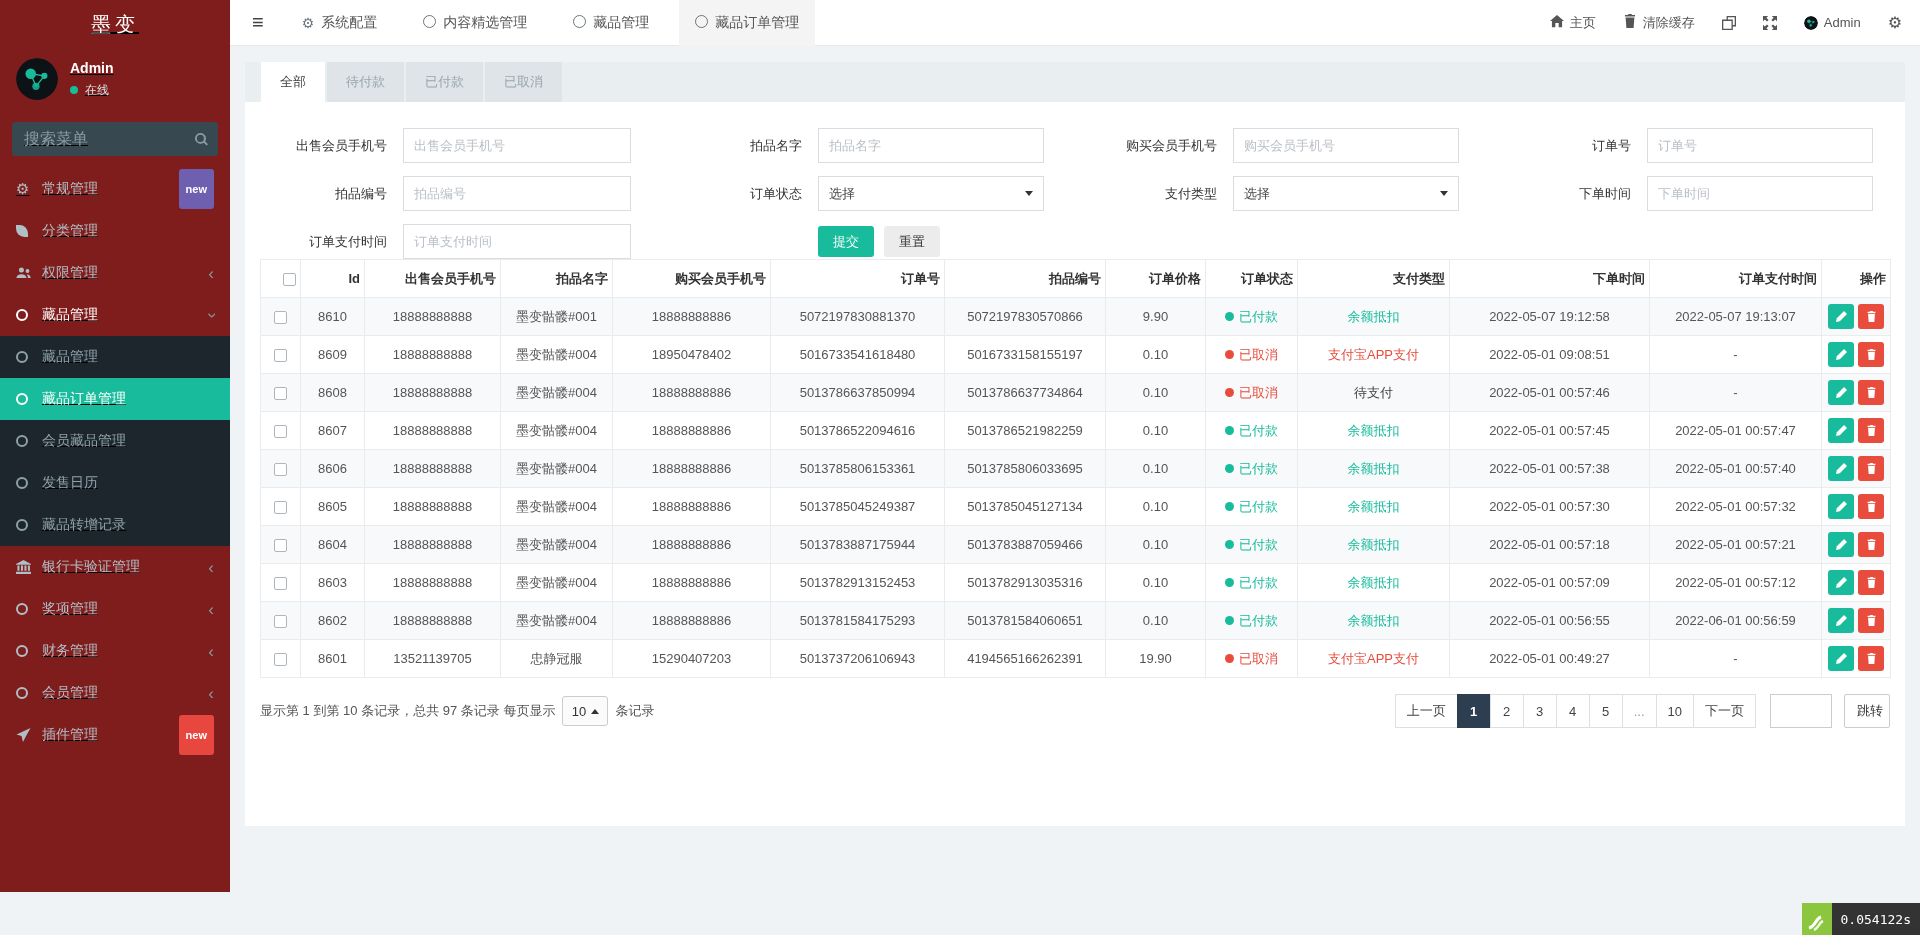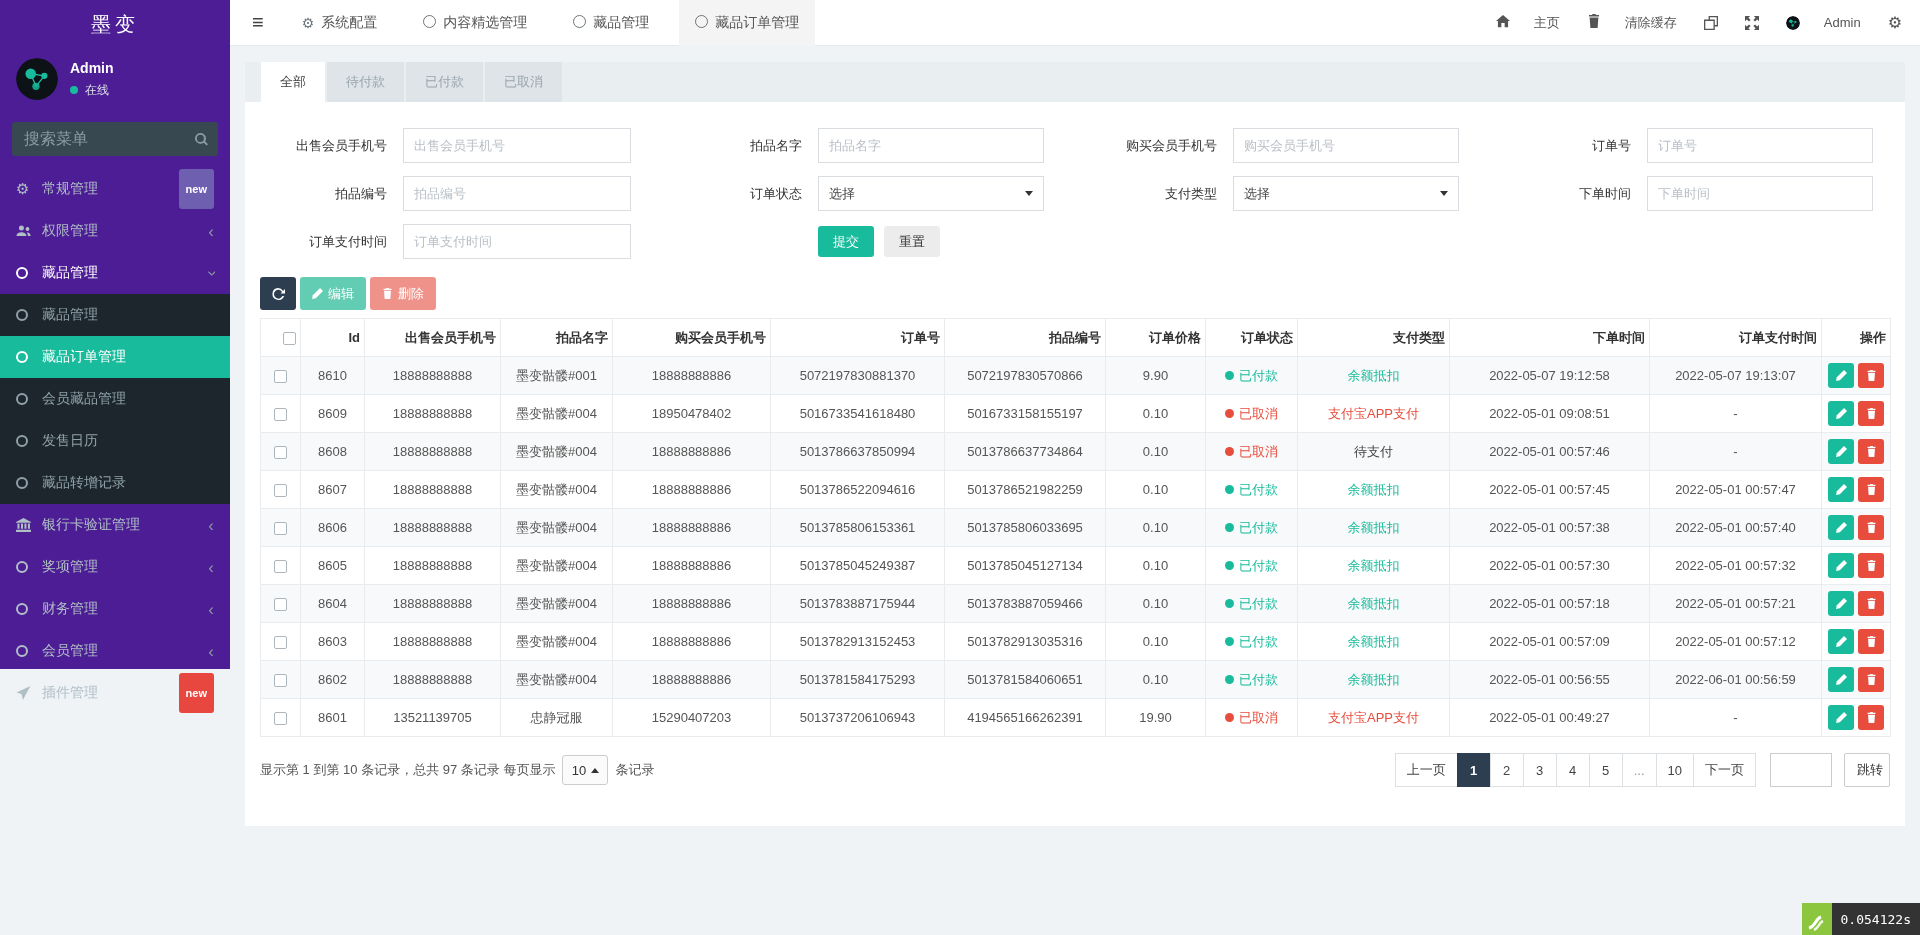--- a/index.html
+++ b/index.html
@@ -2,21 +2,21 @@
 <html><head>
 <meta charset="utf-8">
 <style>
   * { box-sizing: border-box; }
   html,body { margin:0; padding:0; }
   body {
     width:1920px; height:935px; position:relative; overflow:hidden;
     background:#eff3f5; font-family:"Liberation Sans","DejaVu Sans",sans-serif;
   }
   
-  .sidebar { position:absolute; left:0; top:0; width:230px; height:669px; background:#4c1d95; z-index:5; }
+  .sidebar { position:absolute; left:0; top:0; width:230px; height:892px; background:#7f1d1d; z-index:5;text-decoration:underline; }
   .logo { height:48px; display:flex; align-items:center; justify-content:center; color:#fff; font-size:20px; letter-spacing:4px; }
   .user-panel { display:flex; align-items:center; gap:12px; padding:10px 16px 14px; }
   .avatar svg { display:block; border-radius:50%; }
   .u-name { color:#fff; font-size:14px; font-weight:bold; }
   .u-status { color:#dde4e8; font-size:12px; display:flex; align-items:center; gap:7px; margin-top:6px; }
   .dot { width:8px; height:8px; border-radius:50%; background:#18bc9c; display:inline-block; flex:none; }
   .sidebar-search { margin:8px 12px 12px; height:34px; background:#374850; border-radius:3px; display:flex; align-items:center; padding:0 10px; }
   .sidebar-search input { flex:1; background:transparent; border:none; outline:none; color:#cfd8dc; font-size:16px; font-family:inherit; min-width:0; }
   .sidebar-search input::placeholder { color:#8b9ba3; }
   .sicon { color:#8b9ba3; display:flex; }
@@ -36,21 +36,21 @@
   .s-item.active { background:#18bc9c; color:#fff; }
   
   .navbar { position:absolute; left:230px; top:0; right:0; height:46px; background:#fff; border-bottom:1px solid #e6eaec; display:flex; align-items:center; z-index:4; }
   .hamburger { padding:0 22px; font-size:20px; color:#444; cursor:pointer; }
   .nav-tabs { display:flex; height:46px; }
   .nav-tab { height:46px; display:flex; align-items:center; gap:7px; padding:0 16px; margin-right:14px; color:#555; font-size:14px; cursor:pointer; }
   .nav-tab .ring { width:13px; height:13px; border-width:1.5px; color:#6b757b; }
   .nav-tab .gear { font-size:14px; color:#6b757b; }
   .nav-tab.active { background:#f4f4f4; }
   .nav-right { margin-left:auto; display:flex; align-items:center; gap:27px; padding-right:18px; color:#555; font-size:13px; }
-  .nr { display:flex; align-items:center; gap:24px; cursor:pointer; }
+  .nr { display:flex; align-items:center; gap:6px; cursor:pointer; }
   .nr svg { width:14px; height:14px; fill:#555; }
   .nav-avatar svg { display:block; border-radius:50%; }
   .gearsym { font-size:16px; color:#555; }
   
   .content { position:absolute; left:230px; top:46px; right:0; bottom:0; }
   .panel { margin:16px 15px 0; background:#fff; height:764px; }
   .stat-tabs { height:40px; background:#e9eef1; display:flex; padding-left:16px; }
   .stat-tab { height:40px; display:flex; align-items:center; padding:0 19px; font-size:13px; color:#9aa6ad; background:#dee4e8; margin-right:2px; cursor:pointer; }
   .stat-tab.active { background:#fff; color:#444; }
   .filter-area { padding:26px 0 0 15px; }
@@ -131,20 +131,26 @@
       </span>
   </div>
   <div class="menu">
       <div class="m-item">
         <span class="gear m-ico">⚙</span>
         <span>常规管理</span>
         <span class="mbadge" style="background: rgb(110, 95, 176);">new</span>
       </div>
       <div class="m-item">
         <span class="m-ico">
+          <span class="leaf"></span>
+        </span>
+        <span>分类管理</span>
+      </div>
+      <div class="m-item">
+        <span class="m-ico">
           <svg viewBox="0 0 18 14">
             <circle cx="6.5" cy="3.5" r="3"></circle>
             <path d="M.5 13c0-3 2.6-4.6 6-4.6s6 1.6 6 4.6z"></path>
             <circle cx="13.8" cy="4.6" r="2.3"></circle>
             <path d="M13.6 8.7c2.4.3 4 1.7 4 4.3h-3.3c0-1.7-.5-3.1-1.5-4.1z"></path>
           </svg>
         </span>
         <span>权限管理</span>
         <span class="chev">‹</span>
       </div>
@@ -327,39 +333,20 @@
           <div class="f-ctl"><input placeholder="下单时间" style=""></div>
           <div class="f-label">订单支付时间</div>
           <div class="f-ctl"><input placeholder="订单支付时间" style=""></div>
           <div class="form-btns">
             <button class="btn-submit">提交</button>
             <button class="btn-reset">重置</button>
           </div>
         </div>
     </div>
 
-    <div class="toolbar">
-      <button class="tbtn tb-refresh">
-        <svg viewBox="0 0 14 14">
-            <path d="M7 1a6 6 0 0 1 5.1 2.9L14 2v4.5H9.5l1.6-1.6A4.4 4.4 0 1 0 11.4 9h1.7A6 6 0 1 1 7 1z"></path>
-          </svg>
-      </button>
-      <button class="tbtn tb-edit">
-        <svg class="mini" viewBox="0 0 13 13">
-            <path d="M9.5 0L13 3.5 4.5 12 0 13l1-4.5z"></path>
-          </svg>
-        <span>编辑</span>
-      </button>
-      <button class="tbtn tb-del">
-        <svg class="mini" viewBox="0 0 12 14">
-            <path d="M4.5 0h3l.5 1H11v1.6H1V1h3zM1.6 3.6h8.8L9.6 14H2.4z"></path>
-          </svg>
-        <span>删除</span>
-      </button>
-    </div>
 
     <table>
       <colgroup>
           <col style="width: 40px;">
           <col style="width: 64px;">
           <col style="width: 136px;">
           <col style="width: 112px;">
           <col style="width: 158px;">
           <col style="width: 174px;">
           <col style="width: 161px;">

